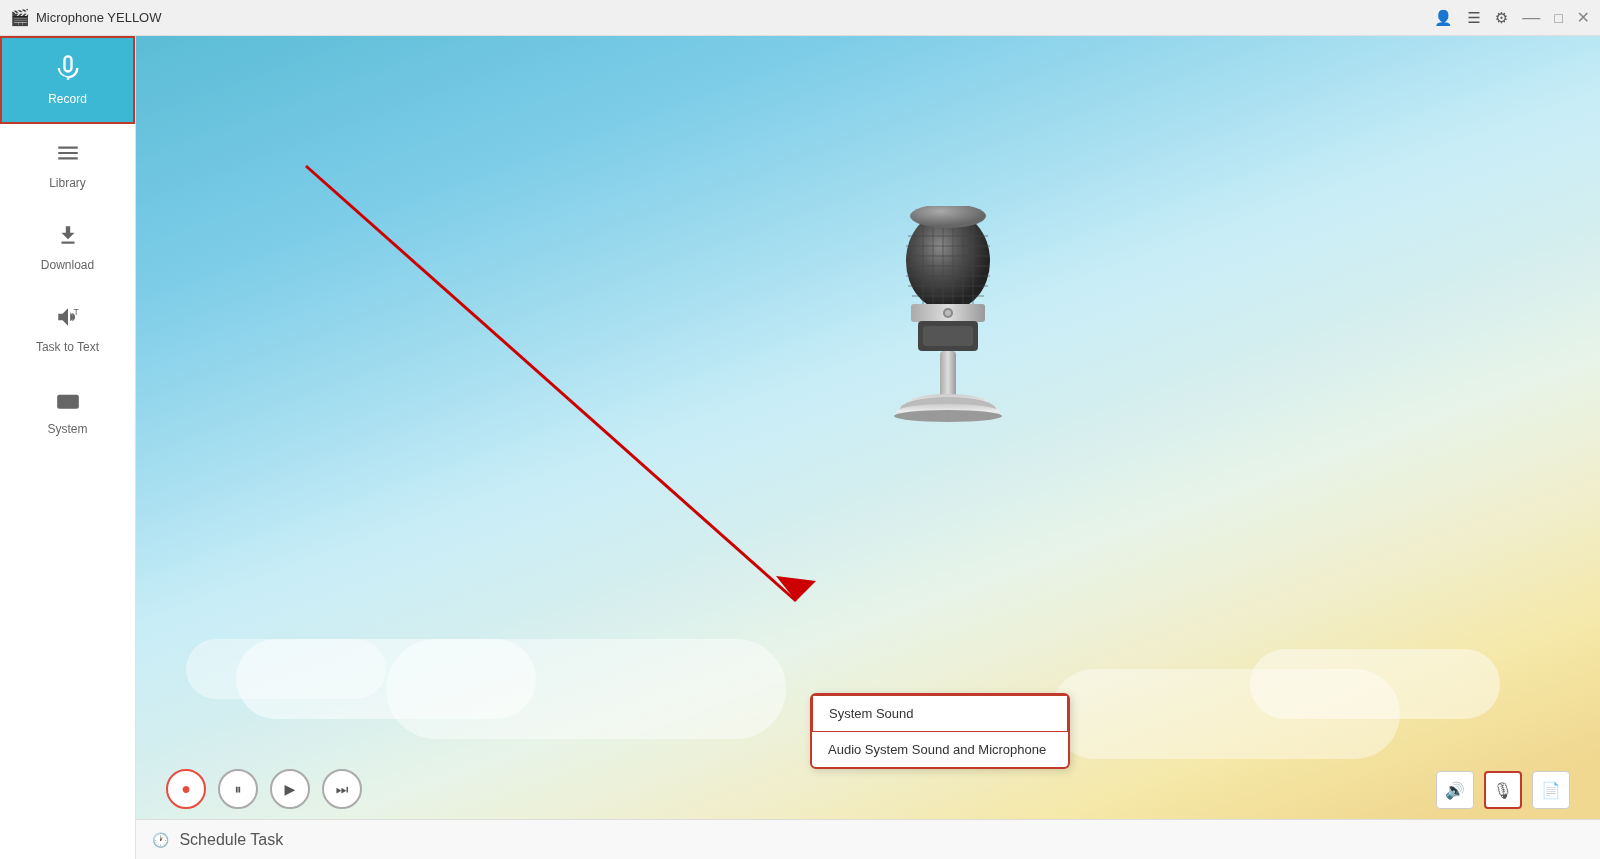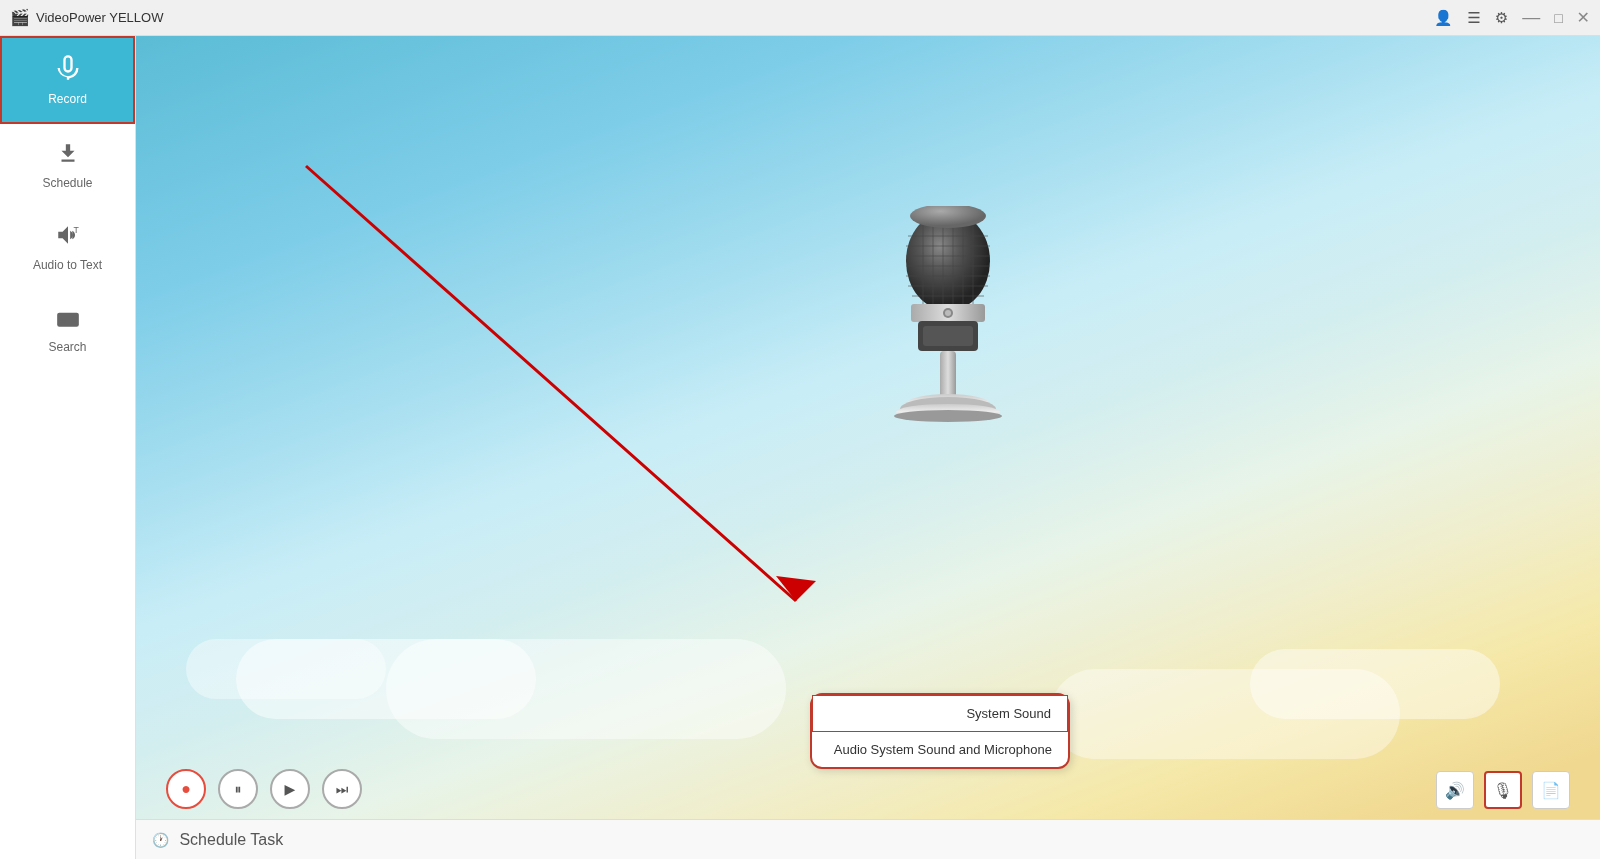--- a/index.html
+++ b/index.html
@@ -120,25 +120,24 @@
       height: 260px;
     }
 
     
     .dropdown-menu {
       position: absolute;
       bottom: 90px;
       right: 530px;
       background: white;
       border: 2px solid #c0392b;
-      border-radius: 12px;
+      border-radius: 6px;
       width: 260px;
       z-index: 50;
       box-shadow: 2px 2px 8px rgba(0,0,0,0.15);
-      text-align: right;
     }
     .dropdown-item {
       padding: 10px 16px;
       font-size: 13px;
       color: #333;
       cursor: pointer;
       border-bottom: 1px solid #f0f0f0;
     }
     .dropdown-item:last-child {
       border-bottom: none;
@@ -212,21 +211,21 @@
     }
     .audio-btn.highlighted {
       border: 2px solid #c0392b;
     }
   </style>
 </head>
 <body>
 
 <div class="titlebar">
   <span class="titlebar-logo">🎬</span>
-  <span class="titlebar-title">VideoPower YELLOW</span>
+  <span class="titlebar-title">Microphone YELLOW</span>
   <div class="titlebar-controls">
     <span class="titlebar-icon">👤</span>
     <span class="titlebar-icon">☰</span>
     <span class="titlebar-icon">⚙</span>
     <span class="titlebar-icon" style="font-size:18px;color:#888;">—</span>
     <span class="titlebar-icon" style="font-size:14px;color:#888;">□</span>
     <span class="titlebar-icon" style="font-size:16px;color:#888;">✕</span>
   </div>
 </div>
 
@@ -236,54 +235,62 @@
 
     <div class="sidebar-item active">
       <span class="icon">
         <svg width="28" height="28" viewBox="0 0 24 24" fill="white">
           <path d="M12 1a4 4 0 0 1 4 4v7a4 4 0 0 1-8 0V5a4 4 0 0 1 4-4zm0 2a2 2 0 0 0-2 2v7a2 2 0 0 0 4 0V5a2 2 0 0 0-2-2zm-7 9a7 7 0 0 0 14 0h2a9 9 0 0 1-8 8.94V22h-2v-2.06A9 9 0 0 1 3 12h2z"></path>
         </svg>
       </span>
       <span class="label">Record</span>
     </div>
 
+    <div class="sidebar-item">
+      <span class="icon">
+        <svg width="26" height="26" viewBox="0 0 24 24" fill="#666">
+          <path d="M3 6h18v2H3V6zm0 5h18v2H3v-2zm0 5h18v2H3v-2z"></path>
+        </svg>
+      </span>
+      <span class="label">Library</span>
+    </div>
 
 
     <div class="sidebar-item">
       <span class="icon">
         <svg width="26" height="26" viewBox="0 0 24 24" fill="#666">
           <path d="M12 16l-6-6h4V4h4v6h4l-6 6zm-6 2h12v2H6v-2z"></path>
         </svg>
       </span>
-      <span class="label">Schedule</span>
+      <span class="label">Download</span>
     </div>
 
     <div class="sidebar-item">
       <span class="icon">
         <svg width="26" height="26" viewBox="0 0 24 24" fill="#666">
           <path d="M3 9v6h4l5 5V4L7 9H3zm13.5 3A4.5 4.5 0 0 0 14 7.97v8.05c1.48-.73 2.5-2.25 2.5-4.02z"></path>
           <path d="M18.5 12c0-1.77-1.02-3.29-2.5-4.03v8.05c1.48-.73 2.5-2.25 2.5-4.02z" fill="#666"></path>
           <text x="17" y="10" font-size="8" fill="#666">T</text>
         </svg>
       </span>
-      <span class="label">Audio to Text</span>
+      <span class="label">Task to Text</span>
     </div>
 
     <div class="sidebar-item">
       <span class="icon">
         <svg width="26" height="26" viewBox="0 0 24 24" fill="#666">
           <rect x="2" y="8" width="20" height="13" rx="2" ry="2"></rect>
           <path d="M6 8l8-5"></path>
           <circle cx="18" cy="14" r="2"></circle>
           <line x1="4" y1="12" x2="4" y2="12" stroke="#666" stroke-width="2"></line>
           <line x1="4" y1="16" x2="10" y2="16" stroke="#666" stroke-width="2"></line>
           <line x1="4" y1="14" x2="8" y2="14" stroke="#666" stroke-width="2"></line>
         </svg>
       </span>
-      <span class="label">Search</span>
+      <span class="label">System</span>
     </div>
 
   </div>
 
   <div class="main-content">
 
     <div class="bg-gradient">
 
       <div style="position:absolute;bottom:100px;left:100px;width:300px;height:80px;background:rgba(255,255,255,0.5);border-radius:50px;"></div>
       <div style="position:absolute;bottom:120px;left:50px;width:200px;height:60px;background:rgba(255,255,255,0.4);border-radius:40px;"></div>

